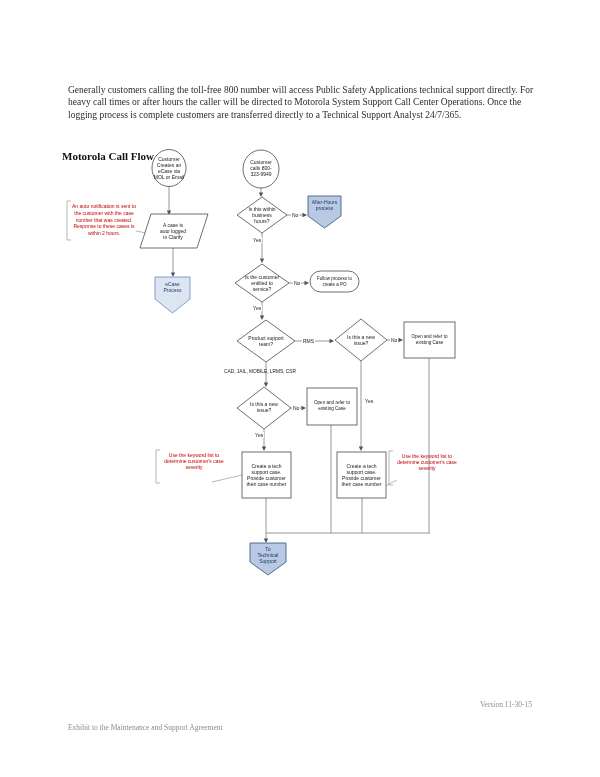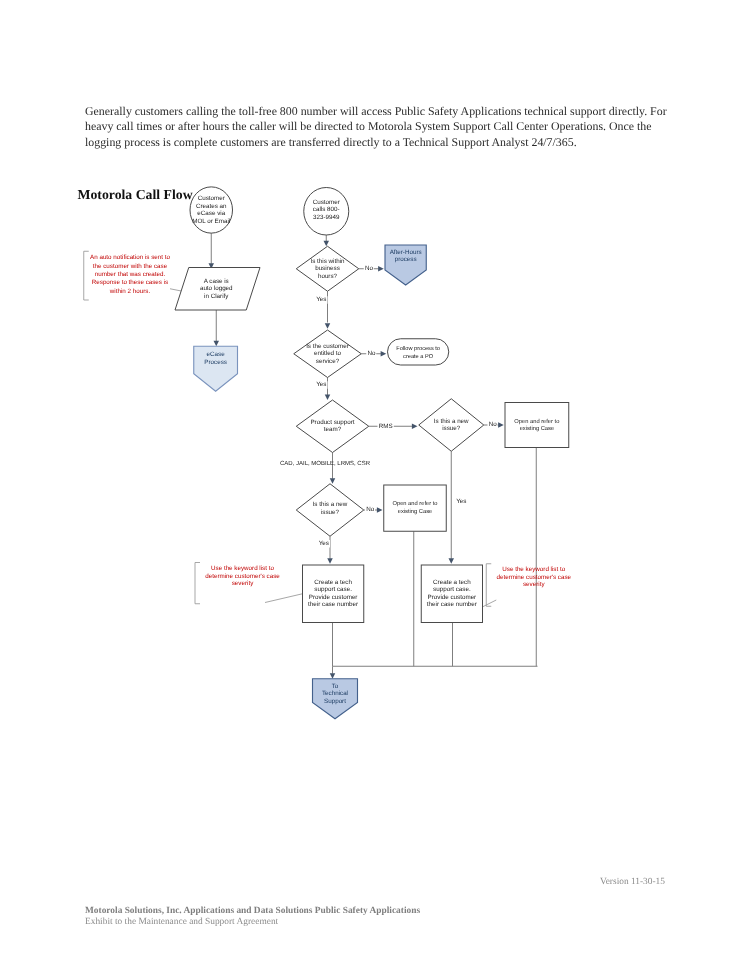--- a/index.html
+++ b/index.html
@@ -156,16 +156,15 @@
 <div class="lbl" style="left:252px;top:237px;">Yes</div>
 <div class="lbl" style="left:293px;top:279.5px;">No</div>
 <div class="lbl" style="left:252px;top:305px;">Yes</div>
 <div class="lbl" style="left:302px;top:337.5px;">RMS</div>
 <div class="lbl" style="left:390px;top:336.5px;">No</div>
 <div class="lbl" style="left:364px;top:398px;">Yes</div>
 <div class="lbl" style="left:292px;top:404.5px;">No</div>
 <div class="lbl" style="left:254px;top:432px;">Yes</div>
 
 <div class="abs footer">
-  <div class="b">Motorola Solutions, Inc. Applications and Data Solutions Public Safety Applications</div>
   <div>Exhibit to the Maintenance and Support Agreement</div>
 </div>
 <div class="abs version">Version 11-30-15</div>
 
 </body></html>

